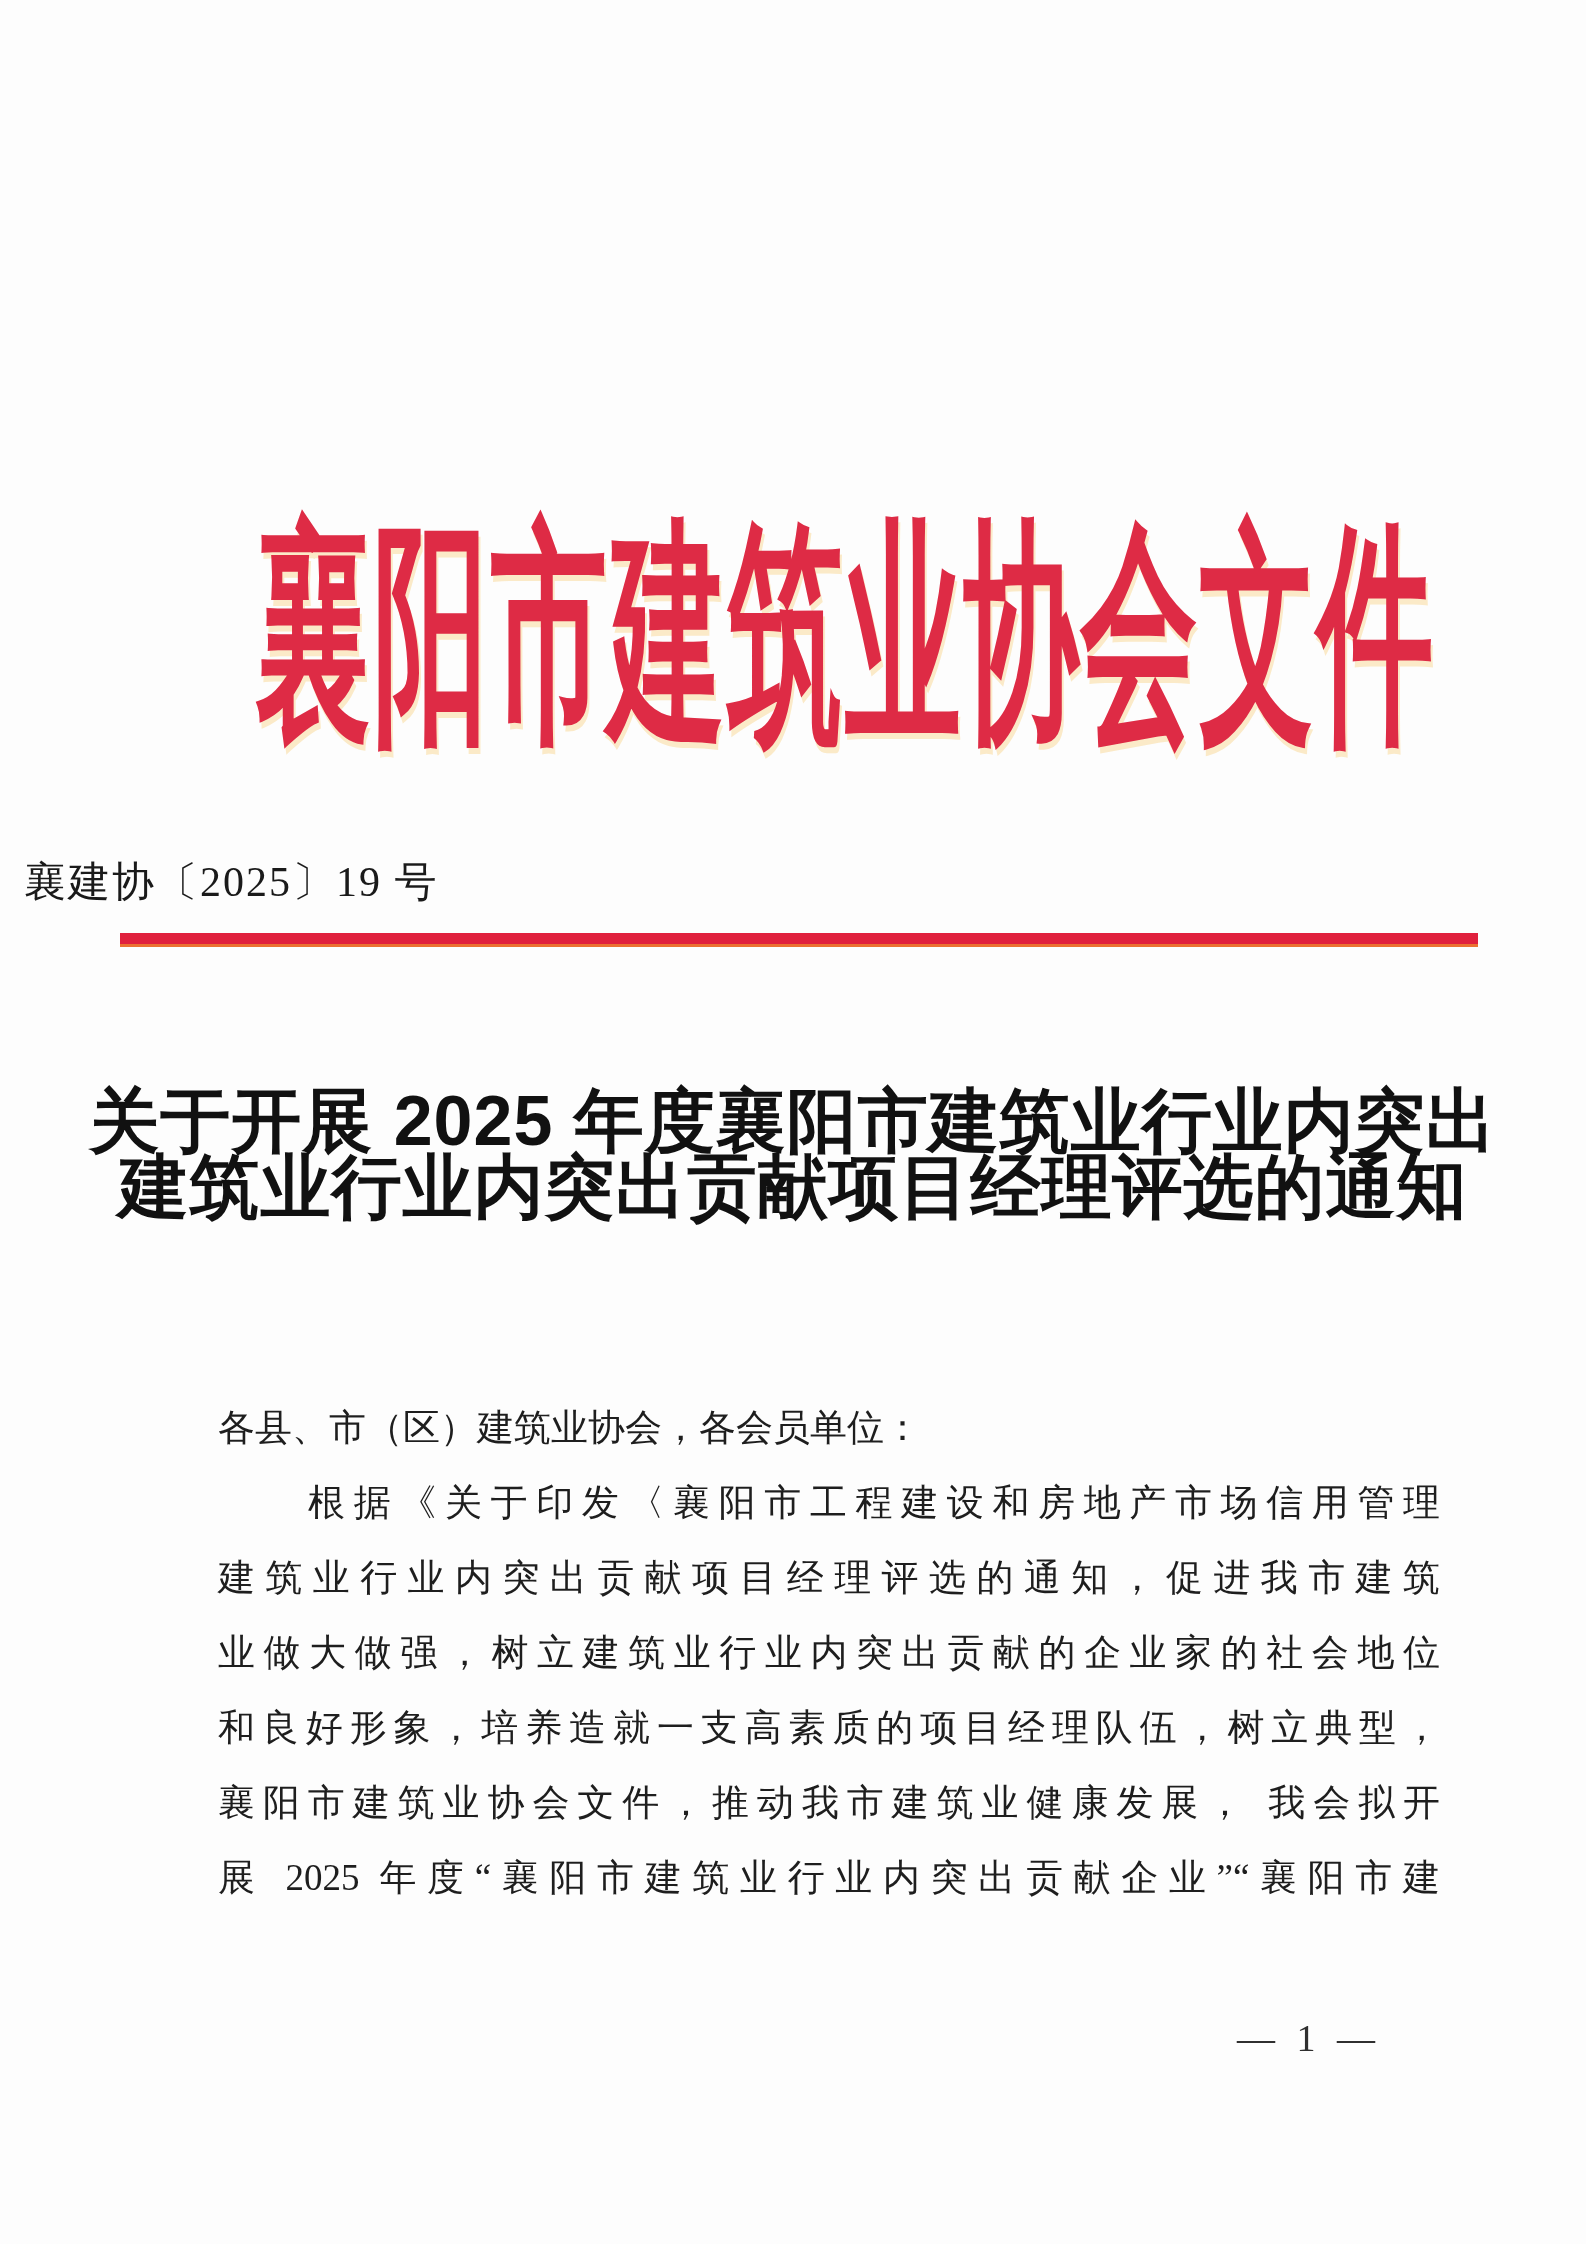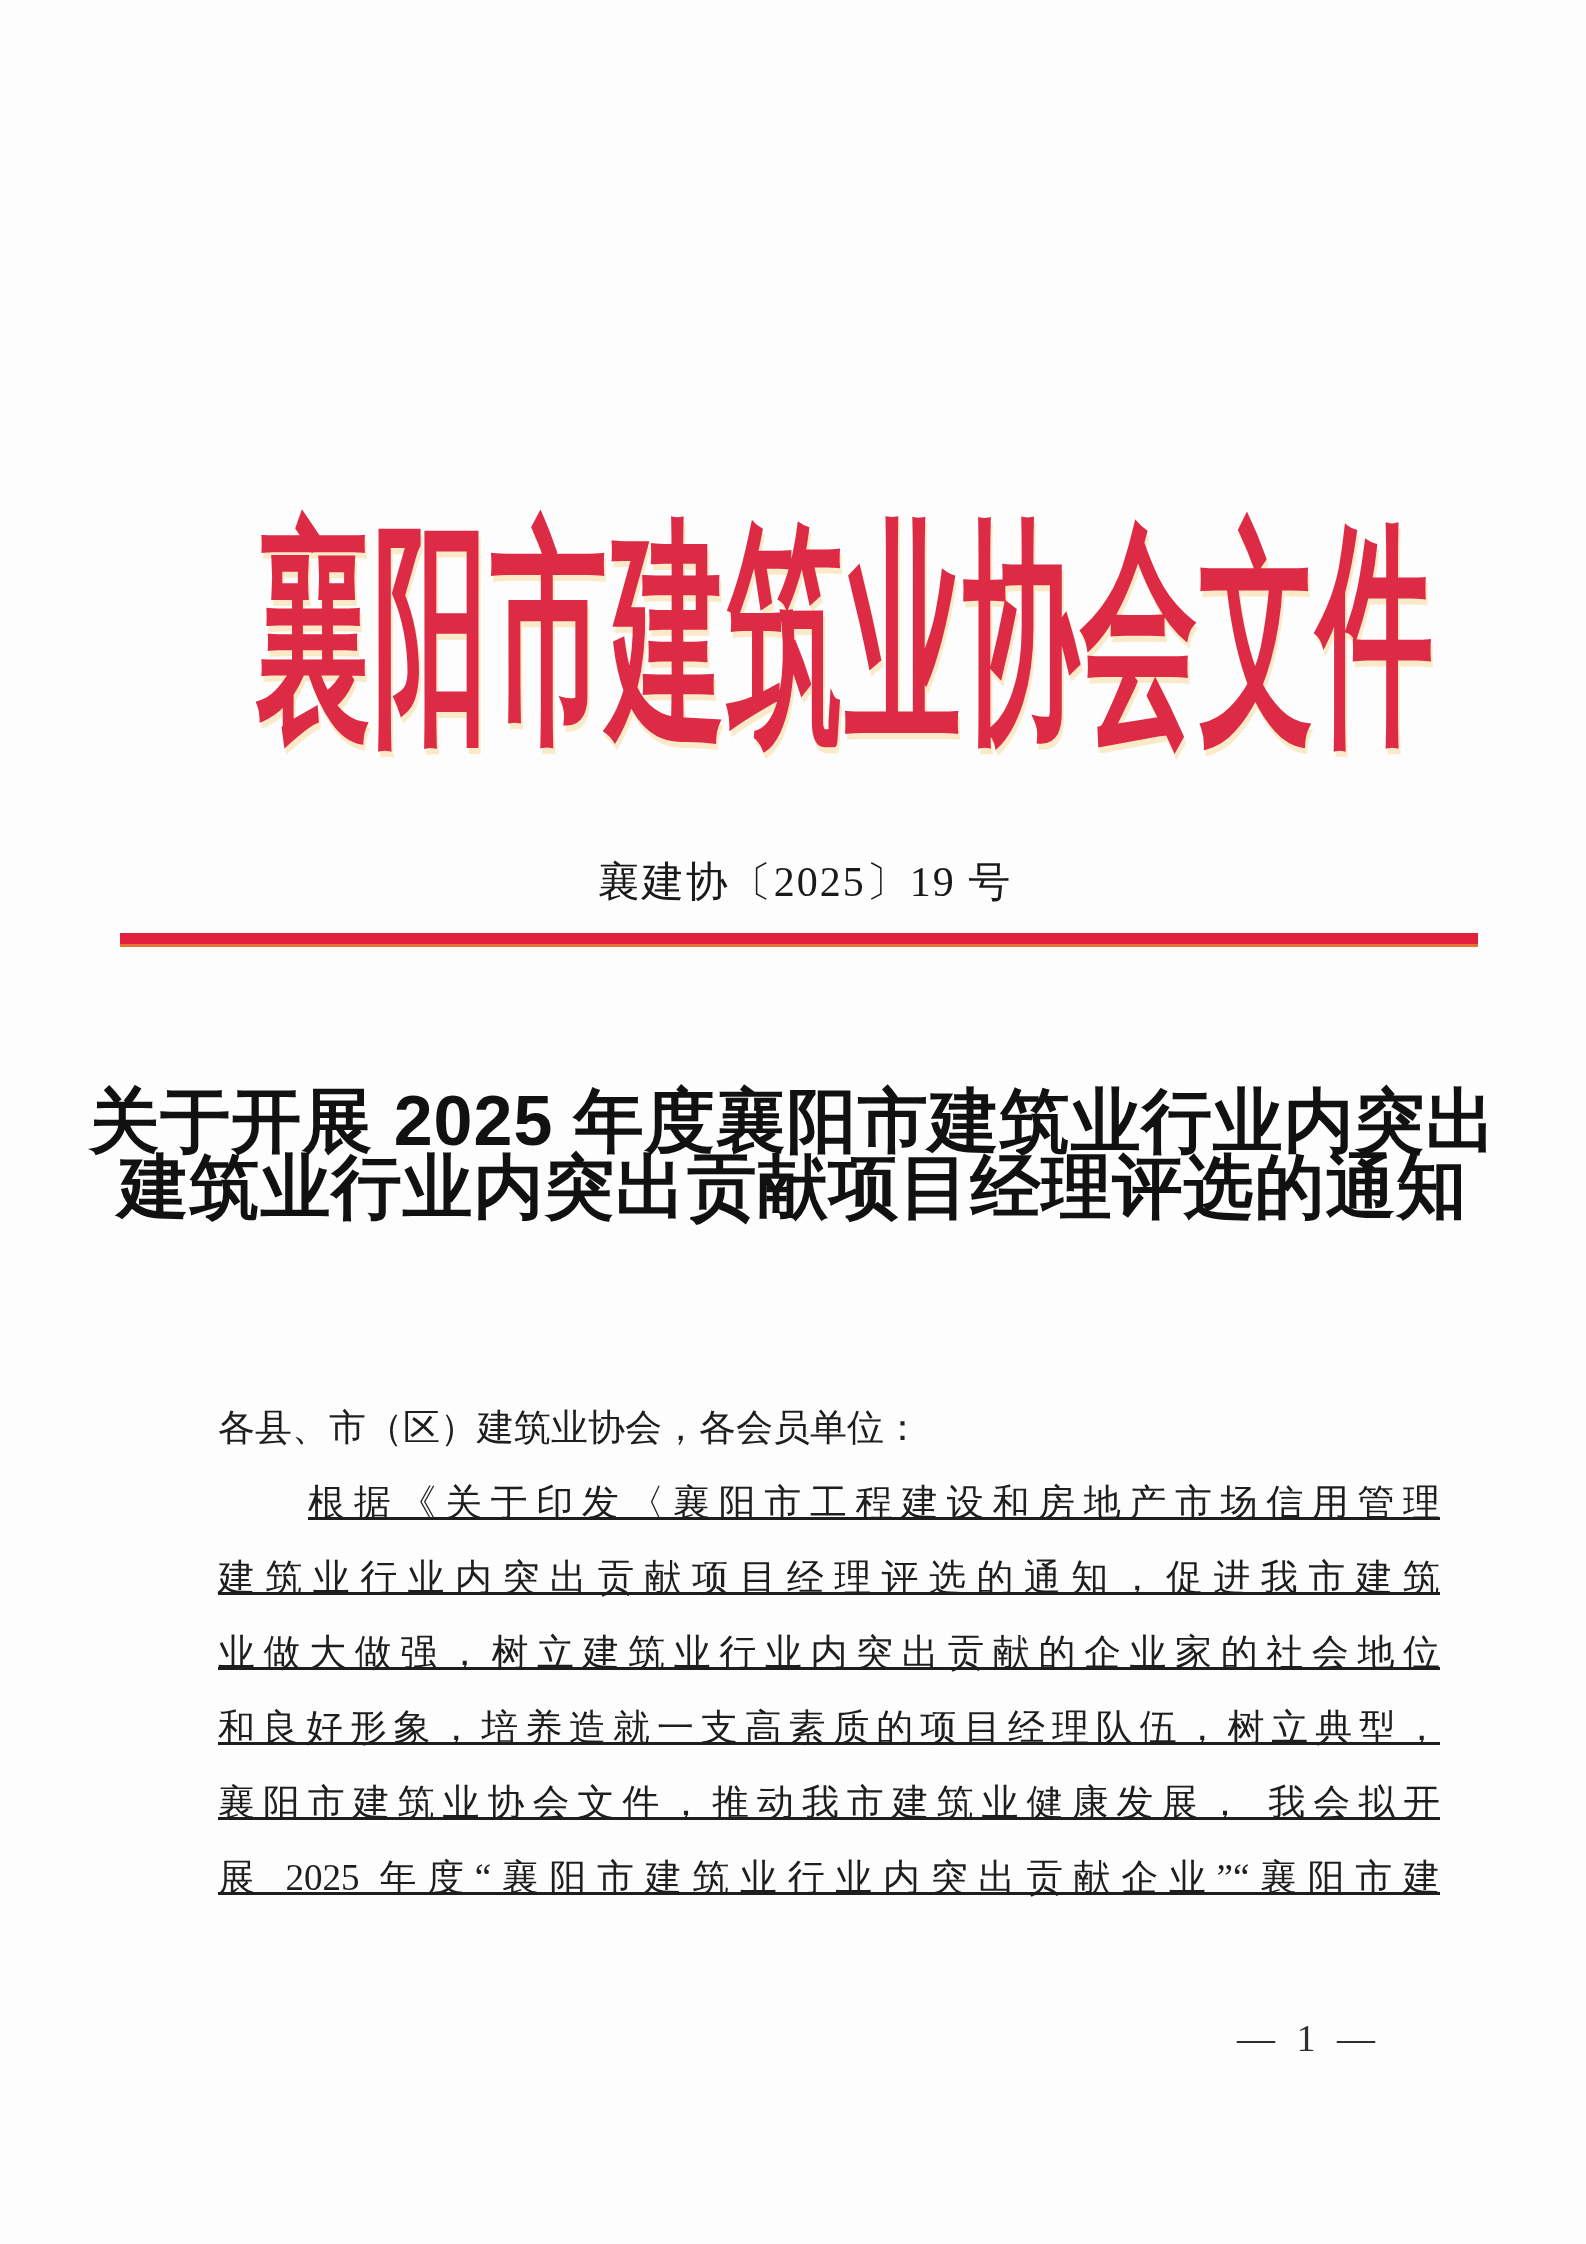--- a/index.html
+++ b/index.html
@@ -36,21 +36,21 @@
     font-family: "Liberation Serif", "DejaVu Serif", serif;
   }
 
   
   .doc-number {
     position: absolute;
     top: 858px;
     left: 0;
     right: 0;
     padding-left: 24px;
-    text-align: center;
+    text-align: left;
     font-size: 42px;
     line-height: 48px;
     letter-spacing: 2px;
     color: #1a1a1a;
   }
 
   
   .red-rule {
     position: absolute;
     top: 933px;
@@ -85,21 +85,20 @@
     font-size: 37px;
     line-height: 75px;
     color: #1e1e1e;
     font-family: "Liberation Serif", "DejaVu Serif", serif;
   }
   .b-line { white-space: nowrap; }
   .b-line.just {
     white-space: normal;
     text-align: justify;
     text-align-last: justify;
-    text-decoration: underline;
   }
   .b-line.indent { text-indent: 90px; }
 
   
   .page-number {
     position: absolute;
     top: 2016px;
     right: 205px;
     font-size: 38px;
     letter-spacing: 6px;

